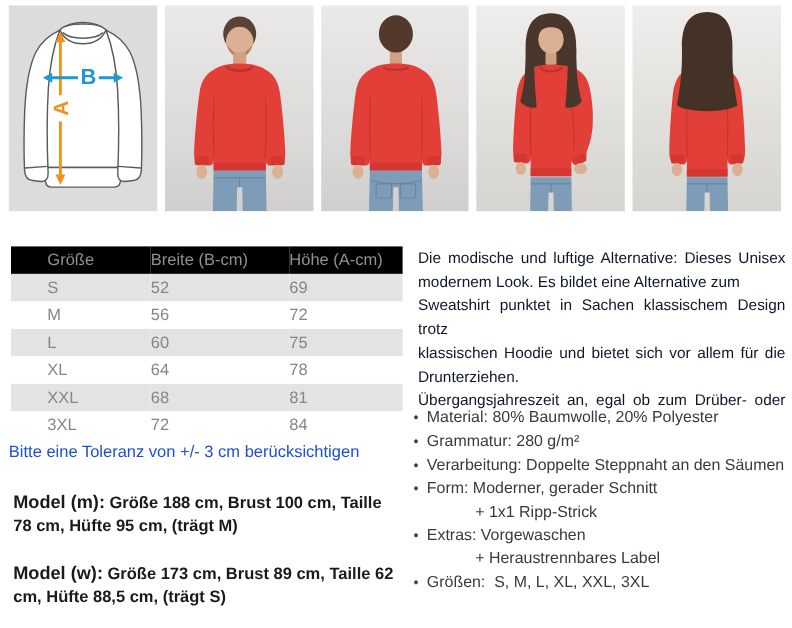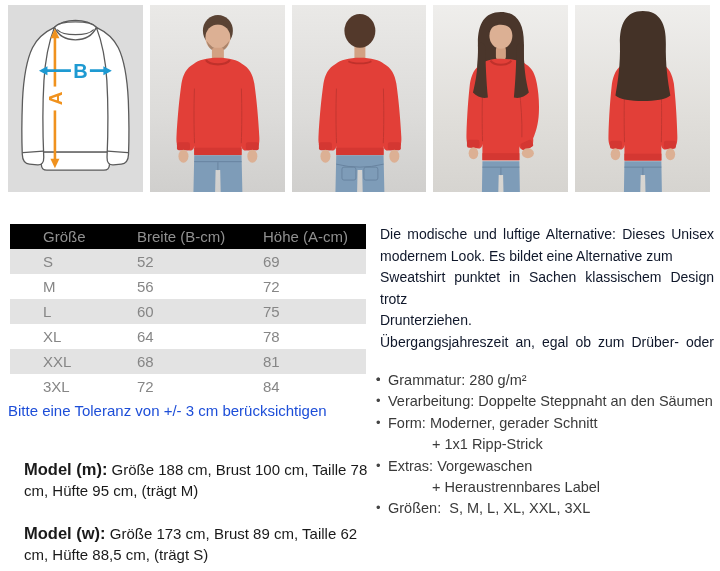--- a/index.html
+++ b/index.html
@@ -30,21 +30,21 @@
   .size-table col:nth-child(2){width:126px;}
   .size-table col:nth-child(3){width:103px;}
   .size-table th,.size-table td{height:25px;padding:0;text-align:left;font-weight:normal;vertical-align:middle;}
   .size-table th:first-child,.size-table td:first-child{padding-left:33px;}
   .size-table thead tr{background:#000000;color:#909090;}
   .size-table tbody tr.odd{background:#e3e3e3;}
   .size-table tbody tr.even{background:#ffffff;}
 
   .tolerance{position:absolute;top:402px;left:8px;width:356px;font-size:15px;color:#1d4ed8;}
 
-  .model-note{position:absolute;left:12px;width:352px;font-size:15px;line-height:21px;color:#1a1a1a;margin:12px;}
+  .model-note{position:absolute;left:12px;width:352px;font-size:15px;line-height:21px;color:#1a1a1a;margin:0;font-weight:bold;}
   .model-note b{font-size:16.5px;}
   .model-m{top:447px;}
   .model-w{top:511px;}
 
   
   .description{position:absolute;top:224px;left:380px;width:334px;
                font-size:14px;line-height:21.5px;color:#0f172a;}
   .desc-line{white-space:nowrap;}
   .desc-line.stretch{white-space:normal;text-align:justify;text-align-last:justify;}
 
@@ -226,25 +226,26 @@
   <div class="tolerance">Bitte eine Toleranz von +/- 3 cm berücksichtigen</div>
 
   <p class="model-note model-m"><b>Model (m):</b><span> Größe 188 cm, Brust 100 cm, Taille 78 cm, Hüfte 95 cm, (trägt M)</span></p>
 
   <p class="model-note model-w"><b>Model (w):</b><span> Größe 173 cm, Brust 89 cm, Taille 62 cm, Hüfte 88,5 cm, (trägt S)</span></p>
 
   <div class="description">
       <div class="desc-line stretch">Die modische und luftige Alternative: Dieses Unisex</div>
       <div class="desc-line">modernem Look. Es bildet eine Alternative zum</div>
       <div class="desc-line stretch">Sweatshirt punktet in Sachen klassischem Design trotz</div>
+      <div class="desc-line stretch">klassischen Hoodie und bietet sich vor allem für die</div>
       <div class="desc-line">Drunterziehen.</div>
       <div class="desc-line stretch">Übergangsjahreszeit an, egal ob zum Drüber- oder</div>
     </div>
   <ul class="features">
-      <li class="feat"><span class="dot">•</span></li>
+      <li class="feat"><span class="dot">•</span><span class="txt">Material: 80% Baumwolle, 20% Polyester</span></li>
       <li class="feat"><span class="dot">•</span><span class="txt">Grammatur: 280 g/m²</span></li>
       <li class="feat"><span class="dot">•</span><span class="txt">Verarbeitung: Doppelte Steppnaht an den Säumen</span></li>
       <li class="feat"><span class="dot">•</span><span class="txt">Form: Moderner, gerader Schnitt</span></li>
       <li class="feat cont"><span class="txt">+ 1x1 Ripp-Strick</span></li>
       <li class="feat"><span class="dot">•</span><span class="txt">Extras: Vorgewaschen</span></li>
       <li class="feat cont"><span class="txt">+ Heraustrennbares Label</span></li>
       <li class="feat"><span class="dot">•</span><span class="txt">Größen:  S, M, L, XL, XXL, 3XL</span></li>
     </ul>
 
 </div>

